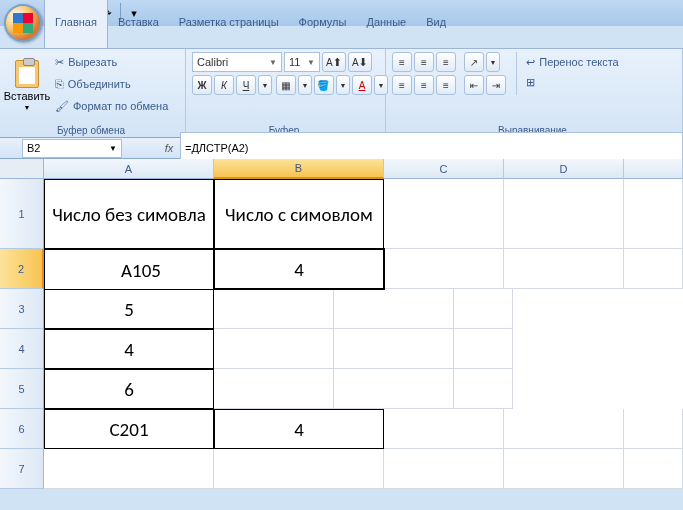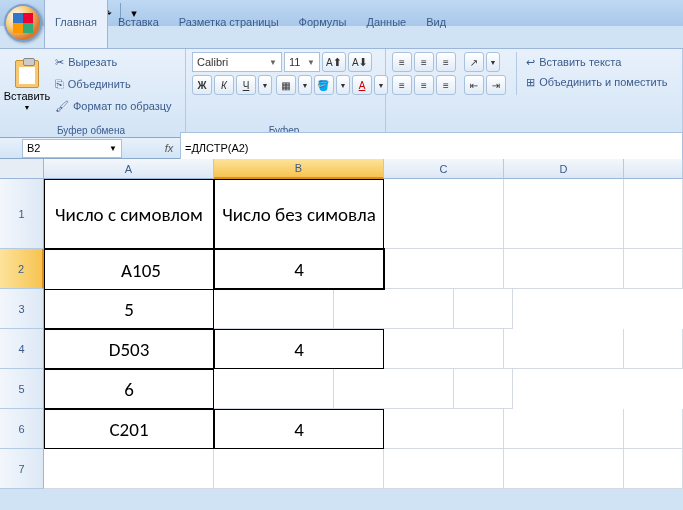--- a/index.html
+++ b/index.html
@@ -82,21 +82,21 @@
         <div class="cbrow">
             <span>✂</span>
             <span>Вырезать</span>
           </div>
         <div class="cbrow">
             <span>⎘</span>
             <span>Объединить</span>
           </div>
         <div class="cbrow">
             <span>🖌</span>
-            <span>Формат по образцу</span>
+            <span>Формат по обмена</span>
           </div>
       </div>
     </div>
     <div class="group-label">Буфер обмена</div>
   </div>
 
   <div class="group" style="width:200px">
     <div class="fontrow">
       <div class="combo" style="width:90px">
           <span>Calibri</span>
@@ -141,28 +141,28 @@
           <div class="rbtn">≡</div>
           <div class="rbtn">≡</div>
           <div style="width:4px"></div>
           <div class="rbtn">⇤</div>
           <div class="rbtn">⇥</div>
         </div>
       </div>
       <div style="border-left:1px solid #b4cae3;padding-left:6px">
         <div class="cbrow">
             <span>↩</span>
-            <span>Вставить текста</span>
+            <span>Перенос текста</span>
           </div>
         <div class="cbrow">
             <span>⊞</span>
-            <span>Объединить и поместить</span>
-          </div>
-      </div>
-    </div>
+          </div>
+      </div>
+    </div>
+    <div class="group-label">Выравнивание</div>
   </div>
 </div>
 
 <div class="namebox-row">
   <div class="namebox">
       <span>B2</span>
       <span class="arr">▼</span>
     </div>
   <div class="fx">fx</div>
   <div class="fbar">
@@ -176,22 +176,22 @@
   <div class="colheads" id="colheads">
       <div class="colhead" style="width: 170px;">A</div>
       <div class="colhead sel" style="width: 170px;">B</div>
       <div class="colhead" style="width: 120px;">C</div>
       <div class="colhead" style="width: 120px;">D</div>
       <div class="colhead" style="width: 59px;"></div>
     </div>
   <div class="rows" id="rows">
       <div class="row" style="height: 70px;">
         <div class="rowhead" style="height: 70px;">1</div>
+        <div class="cell bord" style="width: 170px; height: 70px;">Число без симовла</div>
         <div class="cell bord" style="width: 170px; height: 70px;">Число с симовлом</div>
-        <div class="cell bord" style="width: 170px; height: 70px;">Число без симовла</div>
         <div class="cell" style="width: 120px; height: 70px;"></div>
         <div class="cell" style="width: 120px; height: 70px;"></div>
         <div class="cell" style="width: 59px; height: 70px;"></div>
       </div>
       <div class="row" style="height: 40px;">
         <div class="rowhead sel" style="height: 40px;">2</div>
         <div class="cell bord" style="width: 170px; height: 42px; padding-left: 24px;">A105</div>
         <div class="cell bord active" style="width: 170px; height: 40px;">4</div>
         <div class="cell" style="width: 120px; height: 40px;"></div>
         <div class="cell" style="width: 120px; height: 40px;"></div>
@@ -199,21 +199,20 @@
       </div>
       <div class="row" style="height: 40px;">
         <div class="rowhead" style="height: 40px;">3</div>
         <div class="cell bord" style="width: 170px; height: 40px;">5</div>
         <div class="cell" style="width: 120px; height: 40px;"></div>
         <div class="cell" style="width: 120px; height: 40px;"></div>
         <div class="cell" style="width: 59px; height: 40px;"></div>
       </div>
       <div class="row" style="height: 40px;">
         <div class="rowhead" style="height: 40px;">4</div>
-        <div class="cell bord" style="width: 170px; height: 40px;">D503</div>
         <div class="cell bord" style="width: 170px; height: 40px;">4</div>
         <div class="cell" style="width: 120px; height: 40px;"></div>
         <div class="cell" style="width: 120px; height: 40px;"></div>
         <div class="cell" style="width: 59px; height: 40px;"></div>
       </div>
       <div class="row" style="height: 40px;">
         <div class="rowhead" style="height: 40px;">5</div>
         <div class="cell bord" style="width: 170px; height: 40px;">6</div>
         <div class="cell" style="width: 120px; height: 40px;"></div>
         <div class="cell" style="width: 120px; height: 40px;"></div>

